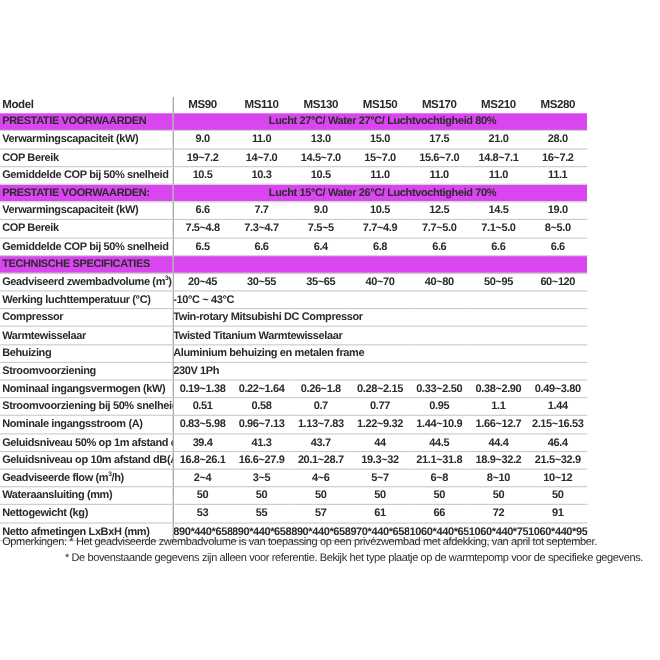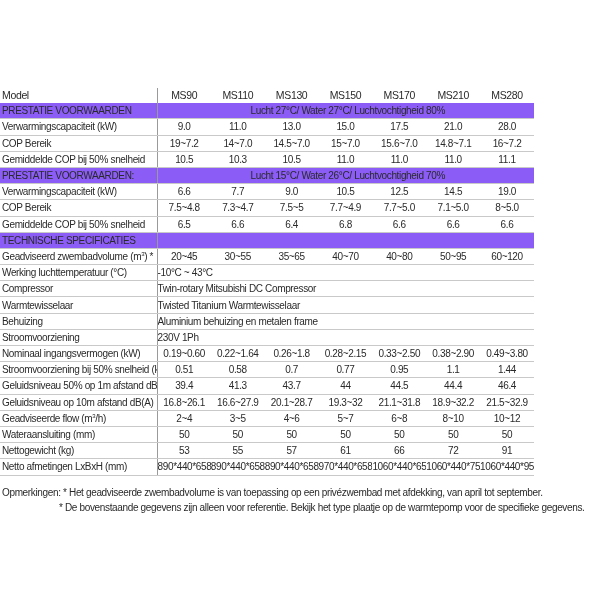--- a/index.html
+++ b/index.html
@@ -1,26 +1,26 @@
 <!DOCTYPE html>
 <html><head>
 <meta charset="utf-8">
 <style>
   html, body { margin:0; padding:0; background:#ffffff; }
   body { width:600px; height:600px; position:relative; overflow:hidden;
          font-family:"Liberation Sans", "DejaVu Sans", sans-serif; color:#2a2a2a; }
   #spec { position:absolute; left:0; top:88px; width:600px; }
-  table { border-collapse:collapse; width:534px; table-layout:fixed; }
+  table { border-collapse:collapse; width:534px; table-layout:fixed;font-weight:bold; }
   col.label { width:157px; }
   td { font-size:10px; height:15.2px; padding:0; line-height:15px; white-space:nowrap;
        overflow:hidden; border-bottom:1px solid #c9c9c9; letter-spacing:-0.35px; }
   td.lbl { padding-left:2px; text-align:left; border-right:1px solid #9a9a9a; }
   td.val { text-align:center; }
   tr.model td { font-size:10.5px; border-bottom:none; }
-  tr.band td { background:#8b5cf6; }
+  tr.band td { background:#d946ef; }
   tr.band td.span { text-align:center; padding-left:4px; }
   td.span { text-align:left; }
   sup { font-size:6px; line-height:0; }
   #notes { position:absolute; left:2px; top:485px; width:598px; font-size:10px; line-height:15px;
            letter-spacing:-0.35px; color:#2a2a2a; }
   #notes .n2 { padding-left:57px; }
 </style>
 </head>
 <body>
 
@@ -148,39 +148,49 @@
       <td class="lbl">Behuizing</td>
       <td class="span" colspan="7">Aluminium behuizing en metalen frame</td>
     </tr>
     <tr>
       <td class="lbl">Stroomvoorziening</td>
       <td class="span" colspan="7">230V 1Ph</td>
     </tr>
 
     <tr>
       <td class="lbl">Nominaal ingangsvermogen (kW)</td>
-      <td class="val">0.19~0.60</td>
+      <td class="val">0.19~1.38</td>
       <td class="val">0.22~1.64</td>
       <td class="val">0.26~1.8</td>
       <td class="val">0.28~2.15</td>
       <td class="val">0.33~2.50</td>
       <td class="val">0.38~2.90</td>
       <td class="val">0.49~3.80</td>
     </tr>
     <tr>
       <td class="lbl">Stroomvoorziening bij 50% snelheid (kW)</td>
       <td class="val">0.51</td>
       <td class="val">0.58</td>
       <td class="val">0.7</td>
       <td class="val">0.77</td>
       <td class="val">0.95</td>
       <td class="val">1.1</td>
       <td class="val">1.44</td>
     </tr>
     <tr>
+      <td class="lbl">Nominale ingangsstroom (A)</td>
+      <td class="val">0.83~5.98</td>
+      <td class="val">0.96~7.13</td>
+      <td class="val">1.13~7.83</td>
+      <td class="val">1.22~9.32</td>
+      <td class="val">1.44~10.9</td>
+      <td class="val">1.66~12.7</td>
+      <td class="val">2.15~16.53</td>
+    </tr>
+    <tr>
       <td class="lbl">Geluidsniveau 50% op 1m afstand dB(A)</td>
       <td class="val">39.4</td>
       <td class="val">41.3</td>
       <td class="val">43.7</td>
       <td class="val">44</td>
       <td class="val">44.5</td>
       <td class="val">44.4</td>
       <td class="val">46.4</td>
     </tr>
     <tr>

